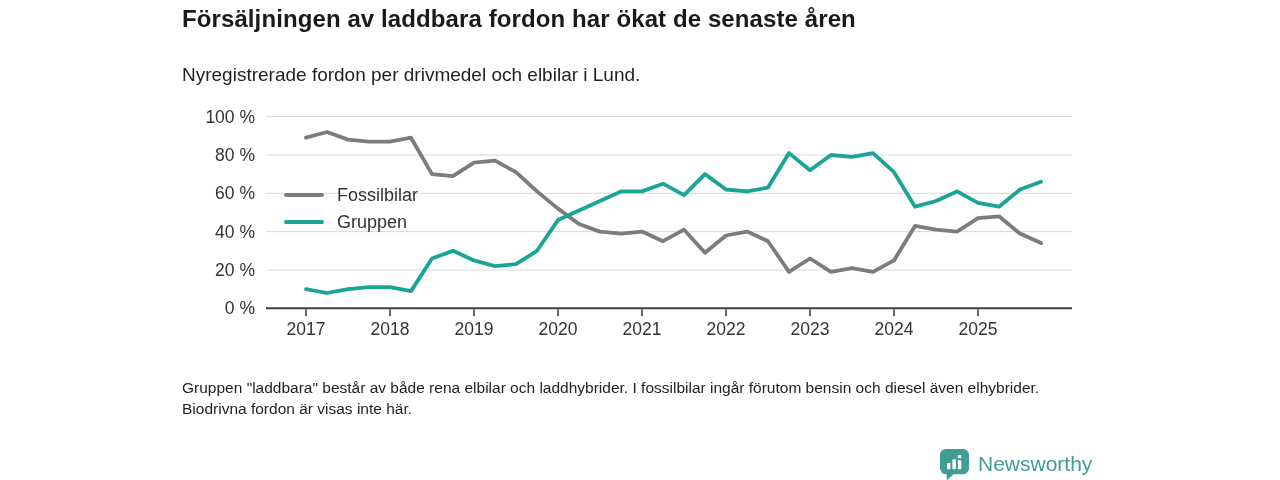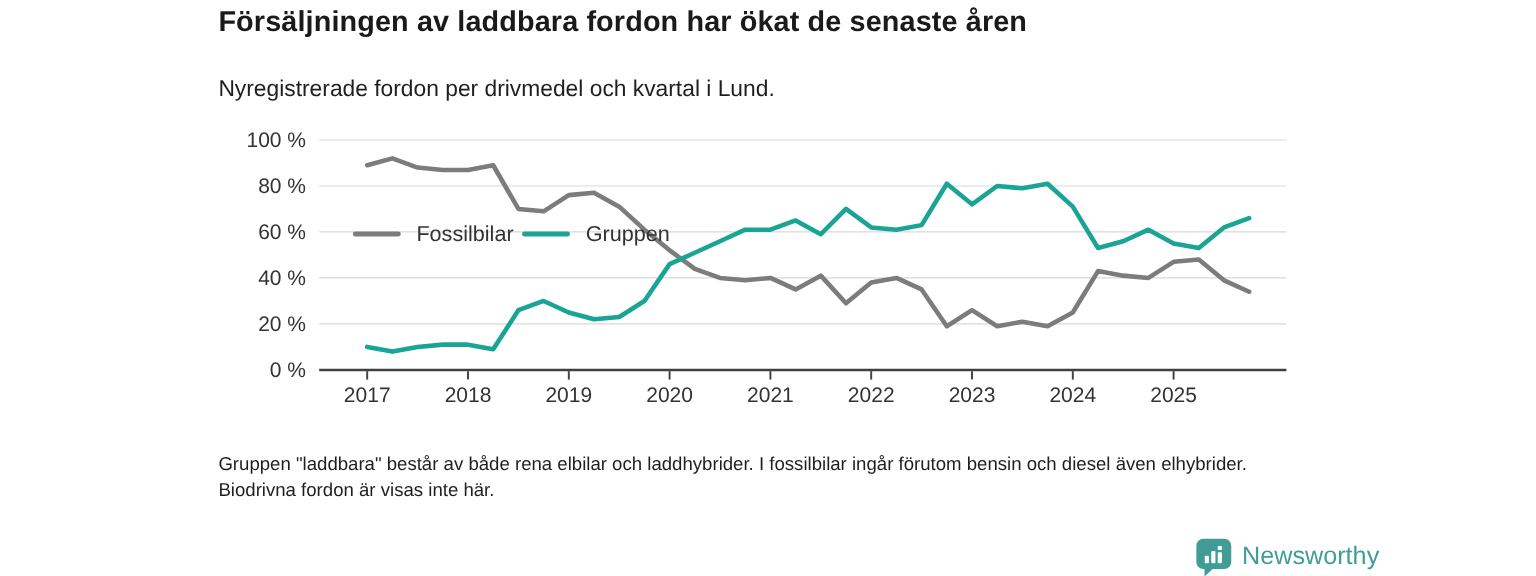--- a/index.html
+++ b/index.html
@@ -29,23 +29,23 @@
     font-weight: 400;
     color: #1f1f1f;
   }
   .chart-area {
     position: absolute;
     left: 180px; top: 100px;
     width: 900px; height: 250px;
   }
   .legend {
     position: absolute;
-    left: 294px; top: 185px;
+    left: 284px; top: 185px;
     display: flex;
-    flex-direction: row;
+    flex-direction: column;
     gap: 7px;
   }
   .legend-row {
     display: flex;
     align-items: center;
     gap: 13px;
     height: 20px;
   }
   .legend-swatch {
     width: 40px; height: 4.5px;
@@ -58,42 +58,42 @@
   .footnote {
     position: absolute;
     left: 182px; top: 377px;
     width: 862px;
     font-size: 15.5px;
     line-height: 21px;
     color: #1f1f1f;
   }
   .brand {
     position: absolute;
-    left: 996px; top: 448px;
+    left: 939px; top: 448px;
     display: flex;
     align-items: center;
     gap: 8px;
   }
   .brand-name {
     font-size: 21px;
     font-weight: 500;
     color: #3f9d96;
   }
   svg text {
     font-family: "Liberation Sans", sans-serif;
   }
 </style>
 </head>
 <body>
 
 <div class="canvas">
 
   <div class="chart-title">Försäljningen av laddbara fordon har ökat de senaste åren</div>
 
-  <div class="chart-subtitle">Nyregistrerade fordon per drivmedel och kvartal i Lund.</div>
+  <div class="chart-subtitle">Nyregistrerade fordon per drivmedel och elbilar i Lund.</div>
 
   <div class="chart-area">
     <svg id="chart-svg" width="900" height="250" viewBox="0 0 900 250">
         <text x="75" y="214.3" fill="#333333" font-size="17.5" text-anchor="end">0 %</text>
         <line x1="86" x2="892" y1="169.97000000000003" y2="169.97000000000003" stroke="#d9d9d9" stroke-width="1"></line>
         <text x="75" y="175.97000000000003" fill="#333333" font-size="17.5" text-anchor="end">20 %</text>
         <line x1="86" x2="892" y1="131.64000000000001" y2="131.64000000000001" stroke="#d9d9d9" stroke-width="1"></line>
         <text x="75" y="137.64000000000001" fill="#333333" font-size="17.5" text-anchor="end">40 %</text>
         <line x1="86" x2="892" y1="93.31" y2="93.31" stroke="#d9d9d9" stroke-width="1"></line>
         <text x="75" y="99.31" fill="#333333" font-size="17.5" text-anchor="end">60 %</text>

